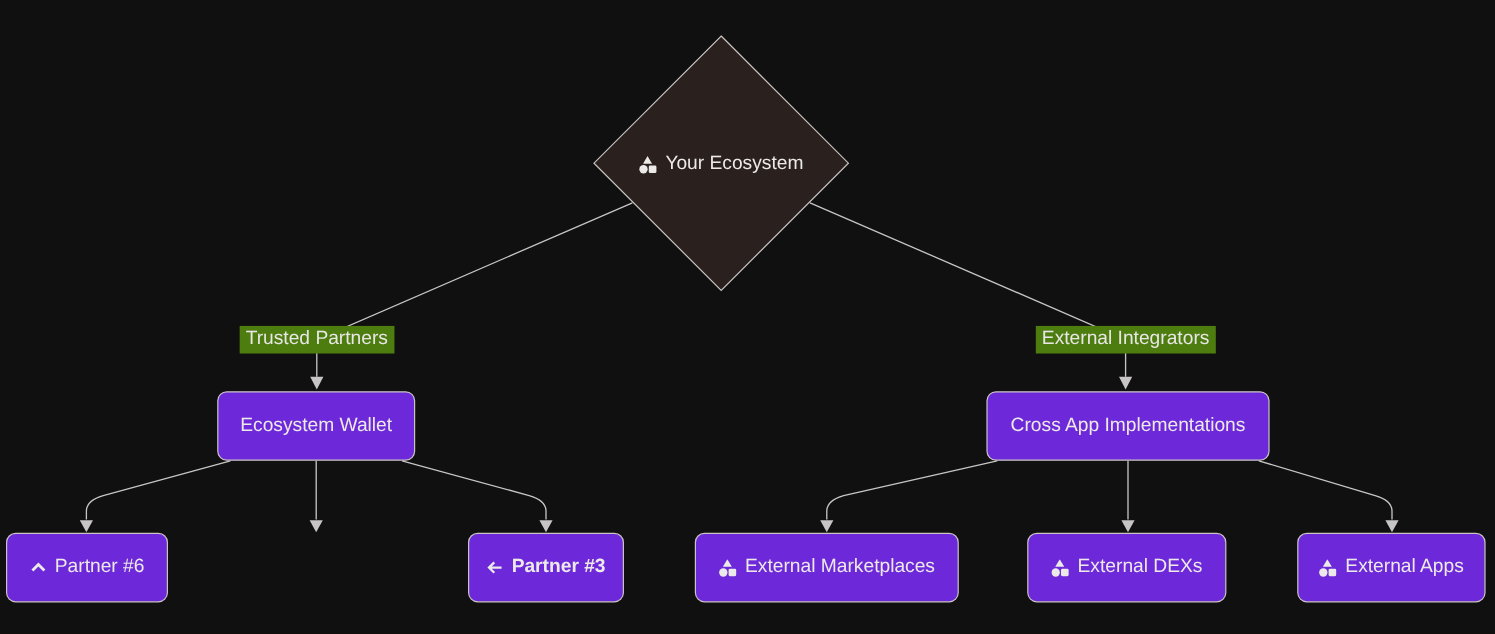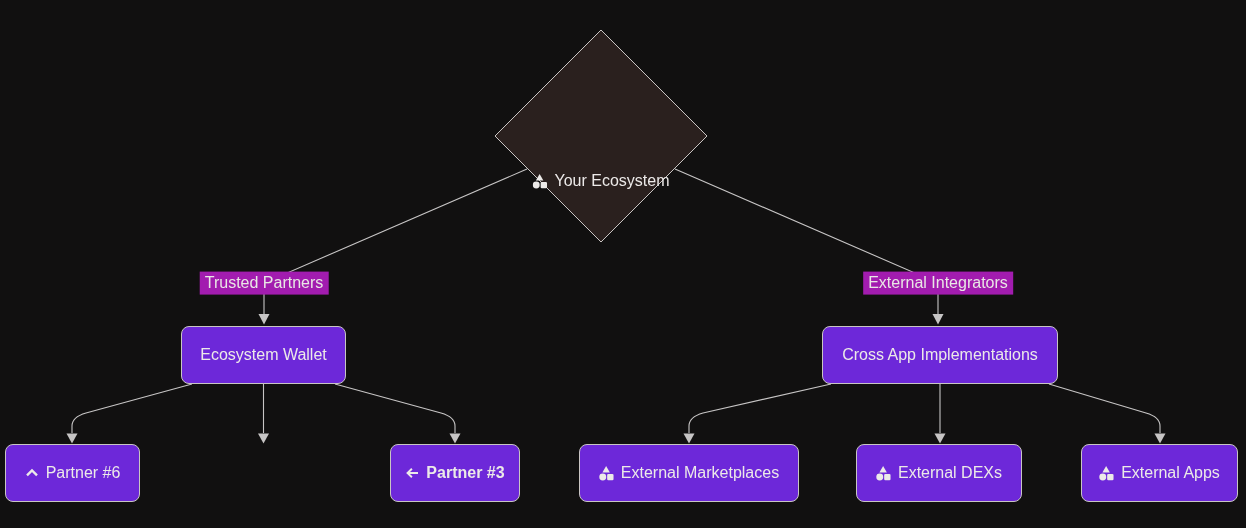--- a/index.html
+++ b/index.html
@@ -35,21 +35,21 @@
     display: flex;
     align-items: center;
     gap: 7px;
     color: #ece9e8;
     font-size: 16px;
     white-space: nowrap;
   }
   .edge-label {
     position: absolute;
     transform: translate(-50%, -50%);
-    background: #a21caf;
+    background: #4d7c0f;
     color: #e9e7e5;
     font-size: 16px;
     line-height: 1.3;
     padding: 1px 5px;
     white-space: nowrap;
   }
   .icon { display: inline-flex; color: #eceae8; flex: 0 0 auto; }
 </style>
 </head>
 <body>
@@ -75,21 +75,21 @@
     <polygon class="arrowhead" points="66.5,433.5 77.5,433.5 72,443.5"></polygon>
     <polygon class="arrowhead" points="258,433.5 269,433.5 263.5,443.5"></polygon>
     <polygon class="arrowhead" points="449.5,433.5 460.5,433.5 455,443.5"></polygon>
     <polygon class="arrowhead" points="683.5,433.5 694.5,433.5 689,443.5"></polygon>
     <polygon class="arrowhead" points="934.5,433.5 945.5,433.5 940,443.5"></polygon>
     <polygon class="arrowhead" points="1154.5,433.5 1165.5,433.5 1160,443.5"></polygon>
 
     <polygon class="diamond" points="601,30 707,136 601,242 495,136"></polygon>
   </svg>
 
-  <div class="diamond-label" style="left:601px; top:137px;margin-top:44px;">
+  <div class="diamond-label" style="left:601px; top:137px;">
     <span class="icon">
       <svg width="15" height="15" viewBox="0 0 16 16" fill="currentColor">
         <path d="M7.6 0 L11.6 6.8 L3.6 6.8 Z"></path>
         <circle cx="4" cy="11.8" r="3.7"></circle>
         <rect x="8.7" y="8.4" width="6.8" height="6.8" rx="1.3"></rect>
       </svg>
     </span>
     <span>Your Ecosystem</span>
   </div>
 

